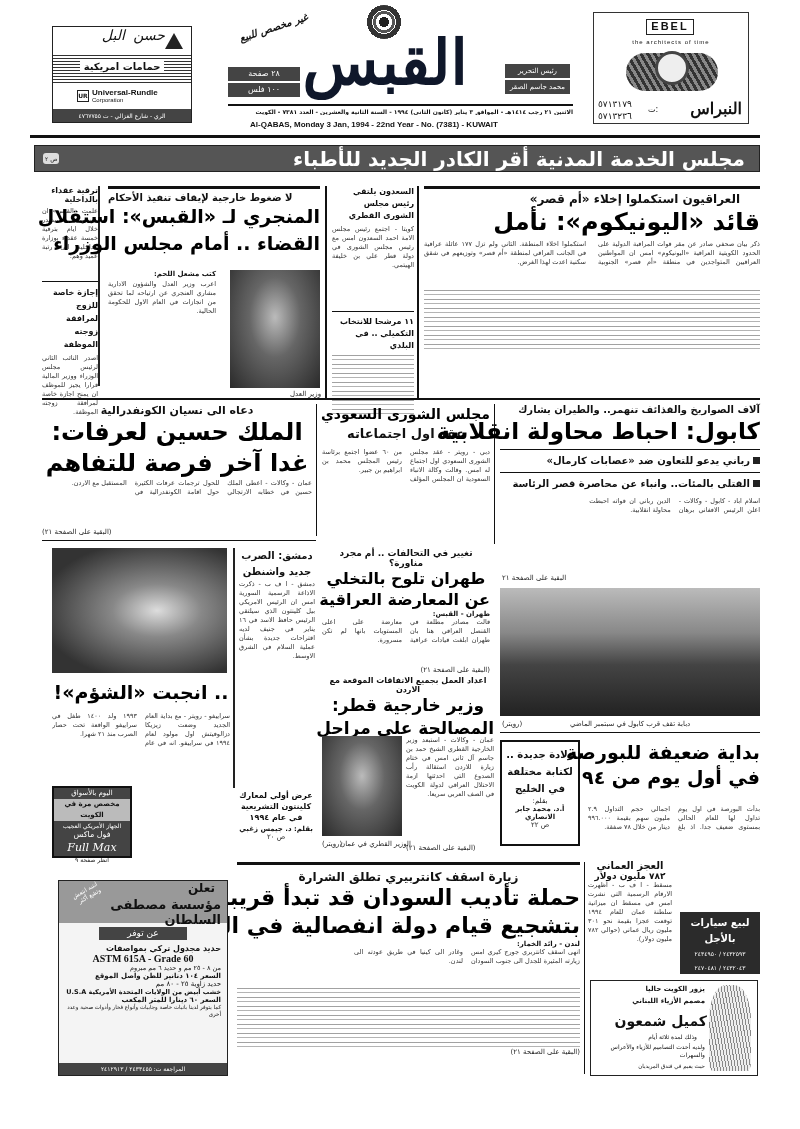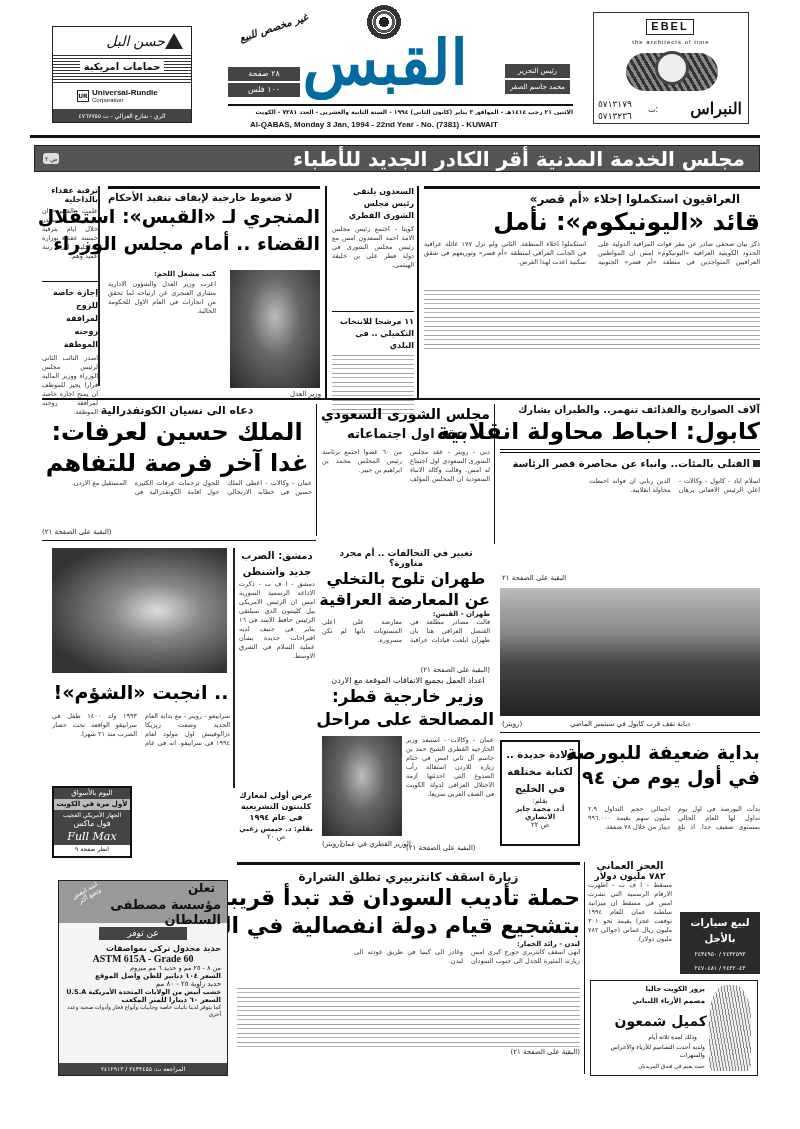--- a/index.html
+++ b/index.html
@@ -12,27 +12,27 @@
   .darkbar { background: #444; color: #fff; }
   .hl-black { font-weight: 900; color: #000000; font-family: "DejaVu Sans", sans-serif; }
   .kicker { font-weight: 700; font-size: 13px; }
   .body-text { font-size: 6.5px; line-height: 9px; color: #333; direction: rtl; text-align: justify; overflow: hidden; }
   .textlines { background: repeating-linear-gradient(to bottom, #555 0 1px, #fff 1px 4px, #777 4px 5px, #fff 5px 9px); opacity: .55; }
   .rule { background: #111; height: 3px; }
   .rule-thin { background: #111; height: 1px; }
   .vrule { background: #111; width: 2px; }
   .photo { background: radial-gradient(ellipse at 50% 40%, #bbb 0%, #666 40%, #2a2a2a 100%); }
   .caption { font-size: 7px; color: #222; direction: rtl; }
-  .logo { font-size: 62px; font-weight: 900; letter-spacing: -2px; font-family: "DejaVu Serif", serif; color: #0369a1; }
+  .logo { font-size: 62px; font-weight: 900; letter-spacing: -2px; font-family: "DejaVu Serif", serif; color: #0f172a; }
 </style>
 </head>
 <body>
 
 <div class="abs frame" style="left:52px;top:26px;width:140px;height:97px;background:#fff;border:1.5px solid #222;">
-  <div class="rtl" style="position:absolute;right:26px;top:6px;font-family:Liberation Sans, sans-serif;font-style:italic;font-size:14px;">حسن البل</div>
+  <div class="rtl" style="position:absolute;right:26px;top:0;font-family:Liberation Mono, monospace;font-style:italic;font-size:14px;">حسن البل</div>
   <div style="position:absolute;right:8px;top:6px;width:0;height:0;border-left:9px solid transparent;border-right:9px solid transparent;border-bottom:16px solid #222;"></div>
   <div class="center" style="position:absolute;left:0;top:28px;width:138px;height:30px;background:repeating-linear-gradient(to bottom,#333 0 1px,#fff 1px 3px);">
     <span style="background:#fff;font-size:10px;padding:0 4px;font-weight:700;">حمامات امريكية</span>
   </div>
   <div style="position:absolute;left:24px;top:62px;display:flex;align-items:center;gap:3px;">
     <span style="display:inline-block;width:12px;height:12px;border:1.5px solid #222;font-size:6px;font-weight:900;line-height:9px;text-align:center;">UR</span>
     <span>
       <span style="display:block;font-family:'Liberation Sans',sans-serif;font-weight:700;font-size:8px;line-height:8px;">Universal-Rundle</span>
       <span style="display:block;font-family:'Liberation Sans',sans-serif;font-size:6px;line-height:6px;">Corporation</span>
     </span>
@@ -135,20 +135,23 @@
   <div class="rtl center" style="text-align:center;font-size:13px;font-weight:700;line-height:20px;">عقد اول اجتماعاته</div>
   <div class="body-text" style="height:96px;column-count:2;column-gap:8px;margin-top:4px;">دبي - رويتر - عقد مجلس الشورى السعودي اول اجتماع له امس. وقالت وكالة الانباء السعودية ان المجلس المؤلف من ٦٠ عضوا اجتمع برئاسة رئيس المجلس محمد بن ابراهيم بن جبير.</div>
 </div>
 
 <div class="abs vrule" style="left:494px;top:404px;height:140px;width:1px;"></div>
 
 <div class="abs" style="left:500px;top:404px;width:260px;height:332px;">
   <div class="rtl kicker" style="font-size:10px;">آلاف الصواريخ والقذائف تنهمر.. والطيران يشارك</div>
   <div class="hl-black rtl" style="font-size:23px;line-height:32px;white-space:nowrap;">كابول: احباط محاولة انقلابية</div>
   <div class="rule-thin" style="margin:2px 0;"></div>
+  <div class="rtl" style="font-size:10px;font-weight:700;line-height:18px;">
+    <span style="display:inline-block;width:7px;height:7px;background:#222;margin-left:3px;"></span><span>رباني يدعو للتعاون ضد «عصابات كارمال»</span>
+  </div>
   <div class="rule-thin" style="margin:2px 0;"></div>
   <div class="rtl" style="font-size:10px;font-weight:700;line-height:18px;">
     <span style="display:inline-block;width:7px;height:7px;background:#222;margin-left:3px;"></span><span>القتلى بالمئات.. وانباء عن محاصرة قصر الرئاسة</span>
   </div>
   <div class="body-text" style="height:70px;column-count:3;column-gap:8px;margin-top:4px;">اسلام اباد - كابول - وكالات - اعلن الرئيس الافغاني برهان الدين رباني ان قواته احبطت محاولة انقلابية.</div>
   <div class="caption" style="position:absolute;left:2px;top:170px;">البقية على الصفحة ٢١</div>
 </div>
 <div class="abs photo" style="left:500px;top:588px;width:260px;height:128px;background:linear-gradient(180deg,#bbb 0%,#888 35%,#444 60%,#222 100%);"></div>
 <div class="abs caption" style="left:570px;top:720px;">دبابة تقف قرب كابول في سبتمبر الماضي</div>
 <div class="abs caption" style="left:502px;top:720px;">(رويتر)</div>
@@ -175,21 +178,21 @@
   <div class="body-text" style="height:190px;">دمشق - ا ف ب - ذكرت الاذاعة الرسمية السورية امس ان الرئيس الامريكي بيل كلينتون الذي سيلتقي الرئيس حافظ الاسد في ١٦ يناير في جنيف لديه اقتراحات جديدة بشأن عملية السلام في الشرق الاوسط.</div>
 </div>
 
 <div class="abs" style="left:237px;top:790px;width:78px;height:60px;">
   <div class="rtl center" style="text-align:center;font-size:8px;font-weight:700;line-height:11px;">عرض أولي لمعارك كلينتون التشريعية في عام ١٩٩٤</div>
   <div class="rtl center" style="text-align:center;font-size:7px;font-weight:700;margin-top:2px;">بقلم: د. جيمس زغبي</div>
   <div class="rtl center caption" style="text-align:center;">ص ٢٠</div>
 </div>
 
 <div class="abs" style="left:322px;top:676px;width:172px;height:182px;">
-  <div class="rtl center" style="text-align:center;font-size:8px;font-weight:400;">اعداد العمل بجميع الاتفاقات الموقعة مع الاردن</div>
+  <div class="rtl center" style="text-align:center;font-size:8px;font-weight:700;">اعداد العمل بجميع الاتفاقات الموقعة مع الاردن</div>
   <div class="hl-black rtl center" style="text-align:center;font-size:17px;line-height:23px;white-space:nowrap;">وزير خارجية قطر:</div>
   <div class="hl-black rtl center" style="text-align:center;font-size:17px;line-height:23px;white-space:nowrap;">المصالحة على مراحل</div>
   <div class="body-text" style="position:absolute;left:84px;top:60px;width:88px;height:104px;">عمان - وكالات - استبعد وزير الخارجية القطري الشيخ حمد بن جاسم آل ثاني امس في ختام زيارة للاردن استقالة رأب الصدوع التي احدثتها ازمة الاحتلال العراقي لدولة الكويت في الصف العربي سريعا.</div>
   <div class="caption" style="position:absolute;left:84px;top:168px;">(البقية على الصفحة ٢١)</div>
 </div>
 <div class="abs photo" style="left:322px;top:736px;width:80px;height:100px;"></div>
 <div class="abs caption" style="left:340px;top:840px;">الوزير القطري في عمان</div>
 <div class="abs caption" style="left:322px;top:840px;">(رويتر)</div>
 
 <div class="abs rule-thin" style="left:500px;top:732px;width:260px;"></div>
@@ -214,21 +217,21 @@
 </div>
 
 <div class="abs" style="left:680px;top:912px;width:80px;height:62px;background:#2b2b2b;color:#fff;padding:3px;">
   <div class="rtl center" style="text-align:center;font-size:10px;font-weight:700;line-height:16px;">لبيع سيارات بالأجل</div>
   <div class="center" style="font-size:6px;line-height:14px;">٢٤٣٢٥٩٣ / ٢٤٣٤٩٥٠</div>
   <div class="center" style="font-size:6px;line-height:14px;">٢٤٣٢٠٤٣ / ٢٤٧٠٤٨١</div>
 </div>
 
 <div class="abs thickframe" style="left:52px;top:786px;width:80px;height:72px;background:#fff;">
   <div class="darkbar center" style="font-size:7px;line-height:11px;direction:rtl;">اليوم بالأسواق</div>
-  <div class="center" style="font-size:7px;font-weight:700;line-height:11px;background:#bbb;direction:rtl;">لأول مرة في الكويت</div>
+  <div class="center" style="font-size:7px;font-weight:700;line-height:11px;background:#bbb;direction:rtl;">مخصص مرة في الكويت</div>
   <div class="darkbar center" style="font-size:6px;line-height:9px;direction:rtl;">الجهاز الأمريكي العجيب</div>
   <div class="darkbar center" style="font-size:8px;line-height:10px;direction:rtl;">فول ماكس</div>
   <div class="darkbar center" style="font-family:'DejaVu Serif',serif;font-style:italic;font-size:11px;line-height:16px;">Full Max</div>
   <div class="center" style="font-size:6px;direction:rtl;">انظر صفحة ٩</div>
 </div>
 
 <div class="abs rule" style="left:237px;top:862px;width:343px;"></div>
 
 <div class="abs" style="left:237px;top:870px;width:343px;height:200px;">
   <div class="rtl center kicker" style="text-align:center;font-size:12px;">زيارة اسقف كانتربيري تطلق الشرارة</div>

